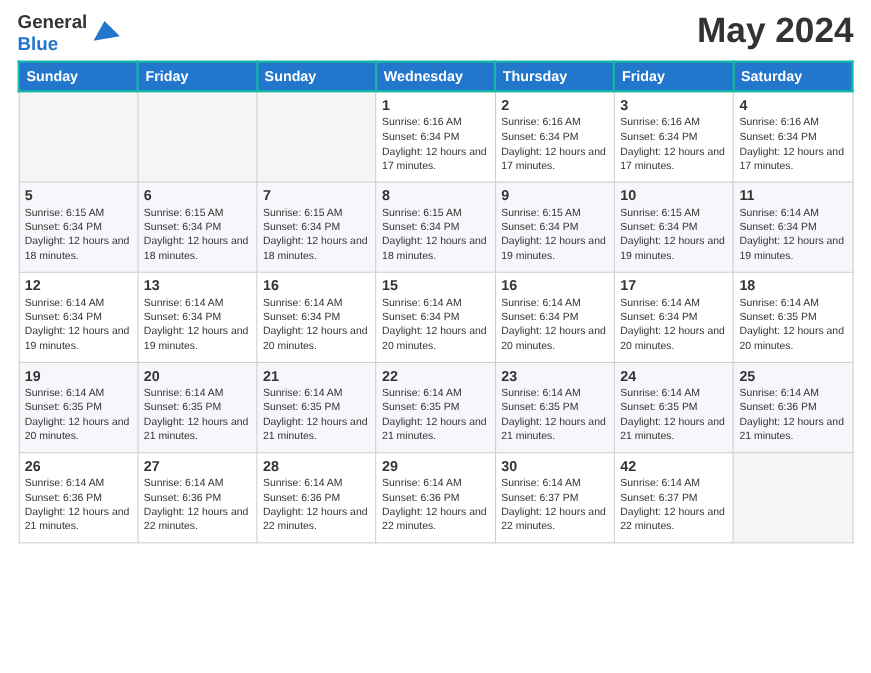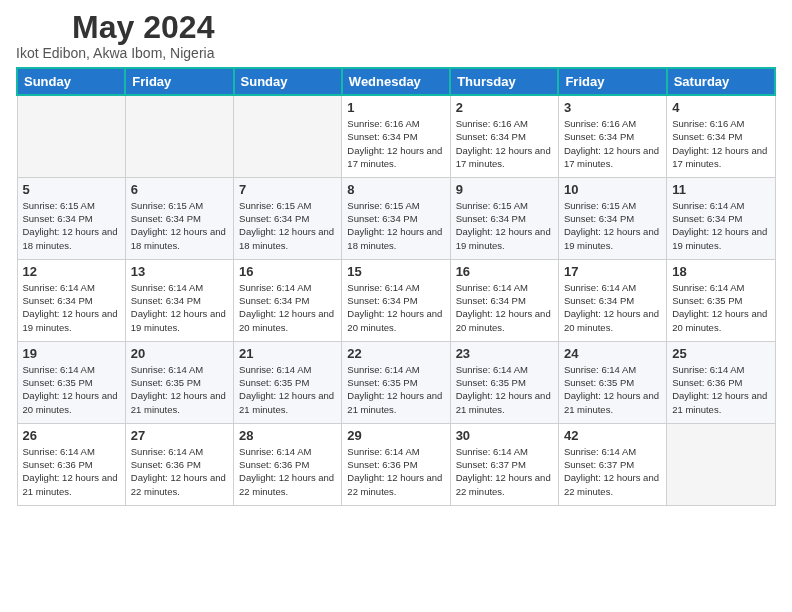--- a/index.html
+++ b/index.html
@@ -32,21 +32,21 @@
       flex-direction: column;
       line-height: 1.1;
     }
     .logo-icon {
       width: 28px;
       height: 28px;
       margin-left: 2px;
       margin-top: -6px;
     }
     .title-block {
-      text-align: right;
+      text-align: center;
     }
     .month-year {
       font-size: 32px;
       font-weight: bold;
       color: #333;
       line-height: 1.1;
     }
     .location {
       font-size: 14px;
       color: #555;
@@ -92,23 +92,32 @@
     .alt-row td {
       background: #f5f7fa;
     }
   </style>
 </head>
 <body>
 
 <div class="page">
 
   <div class="header">
+    <div class="logo">
+      <div class="logo-text">
+        <span style="font-size:17px;font-weight:bold;color:#333;line-height:1.15;">General</span>
+        <span style="font-size:17px;font-weight:bold;color:#2277cc;line-height:1.15;">Blue</span>
+      </div>
+
+      <svg class="logo-icon" viewBox="0 0 28 28" width="28" height="28">
+        <polygon points="4,24 14,6 28,20" fill="#2277cc"></polygon>
+      </svg>
+    </div>
     <div class="title-block">
       <div class="month-year">May 2024</div>
-      <div class="location">Ikot Edibon, Akwa Ibom, Nigeria</div>
     </div>
   </div>
 
   <table class="calendar">
     <thead>
       <tr>
         <th>Sunday</th>
         <th>Friday</th>
         <th>Sunday</th>
         <th>Wednesday</th>

